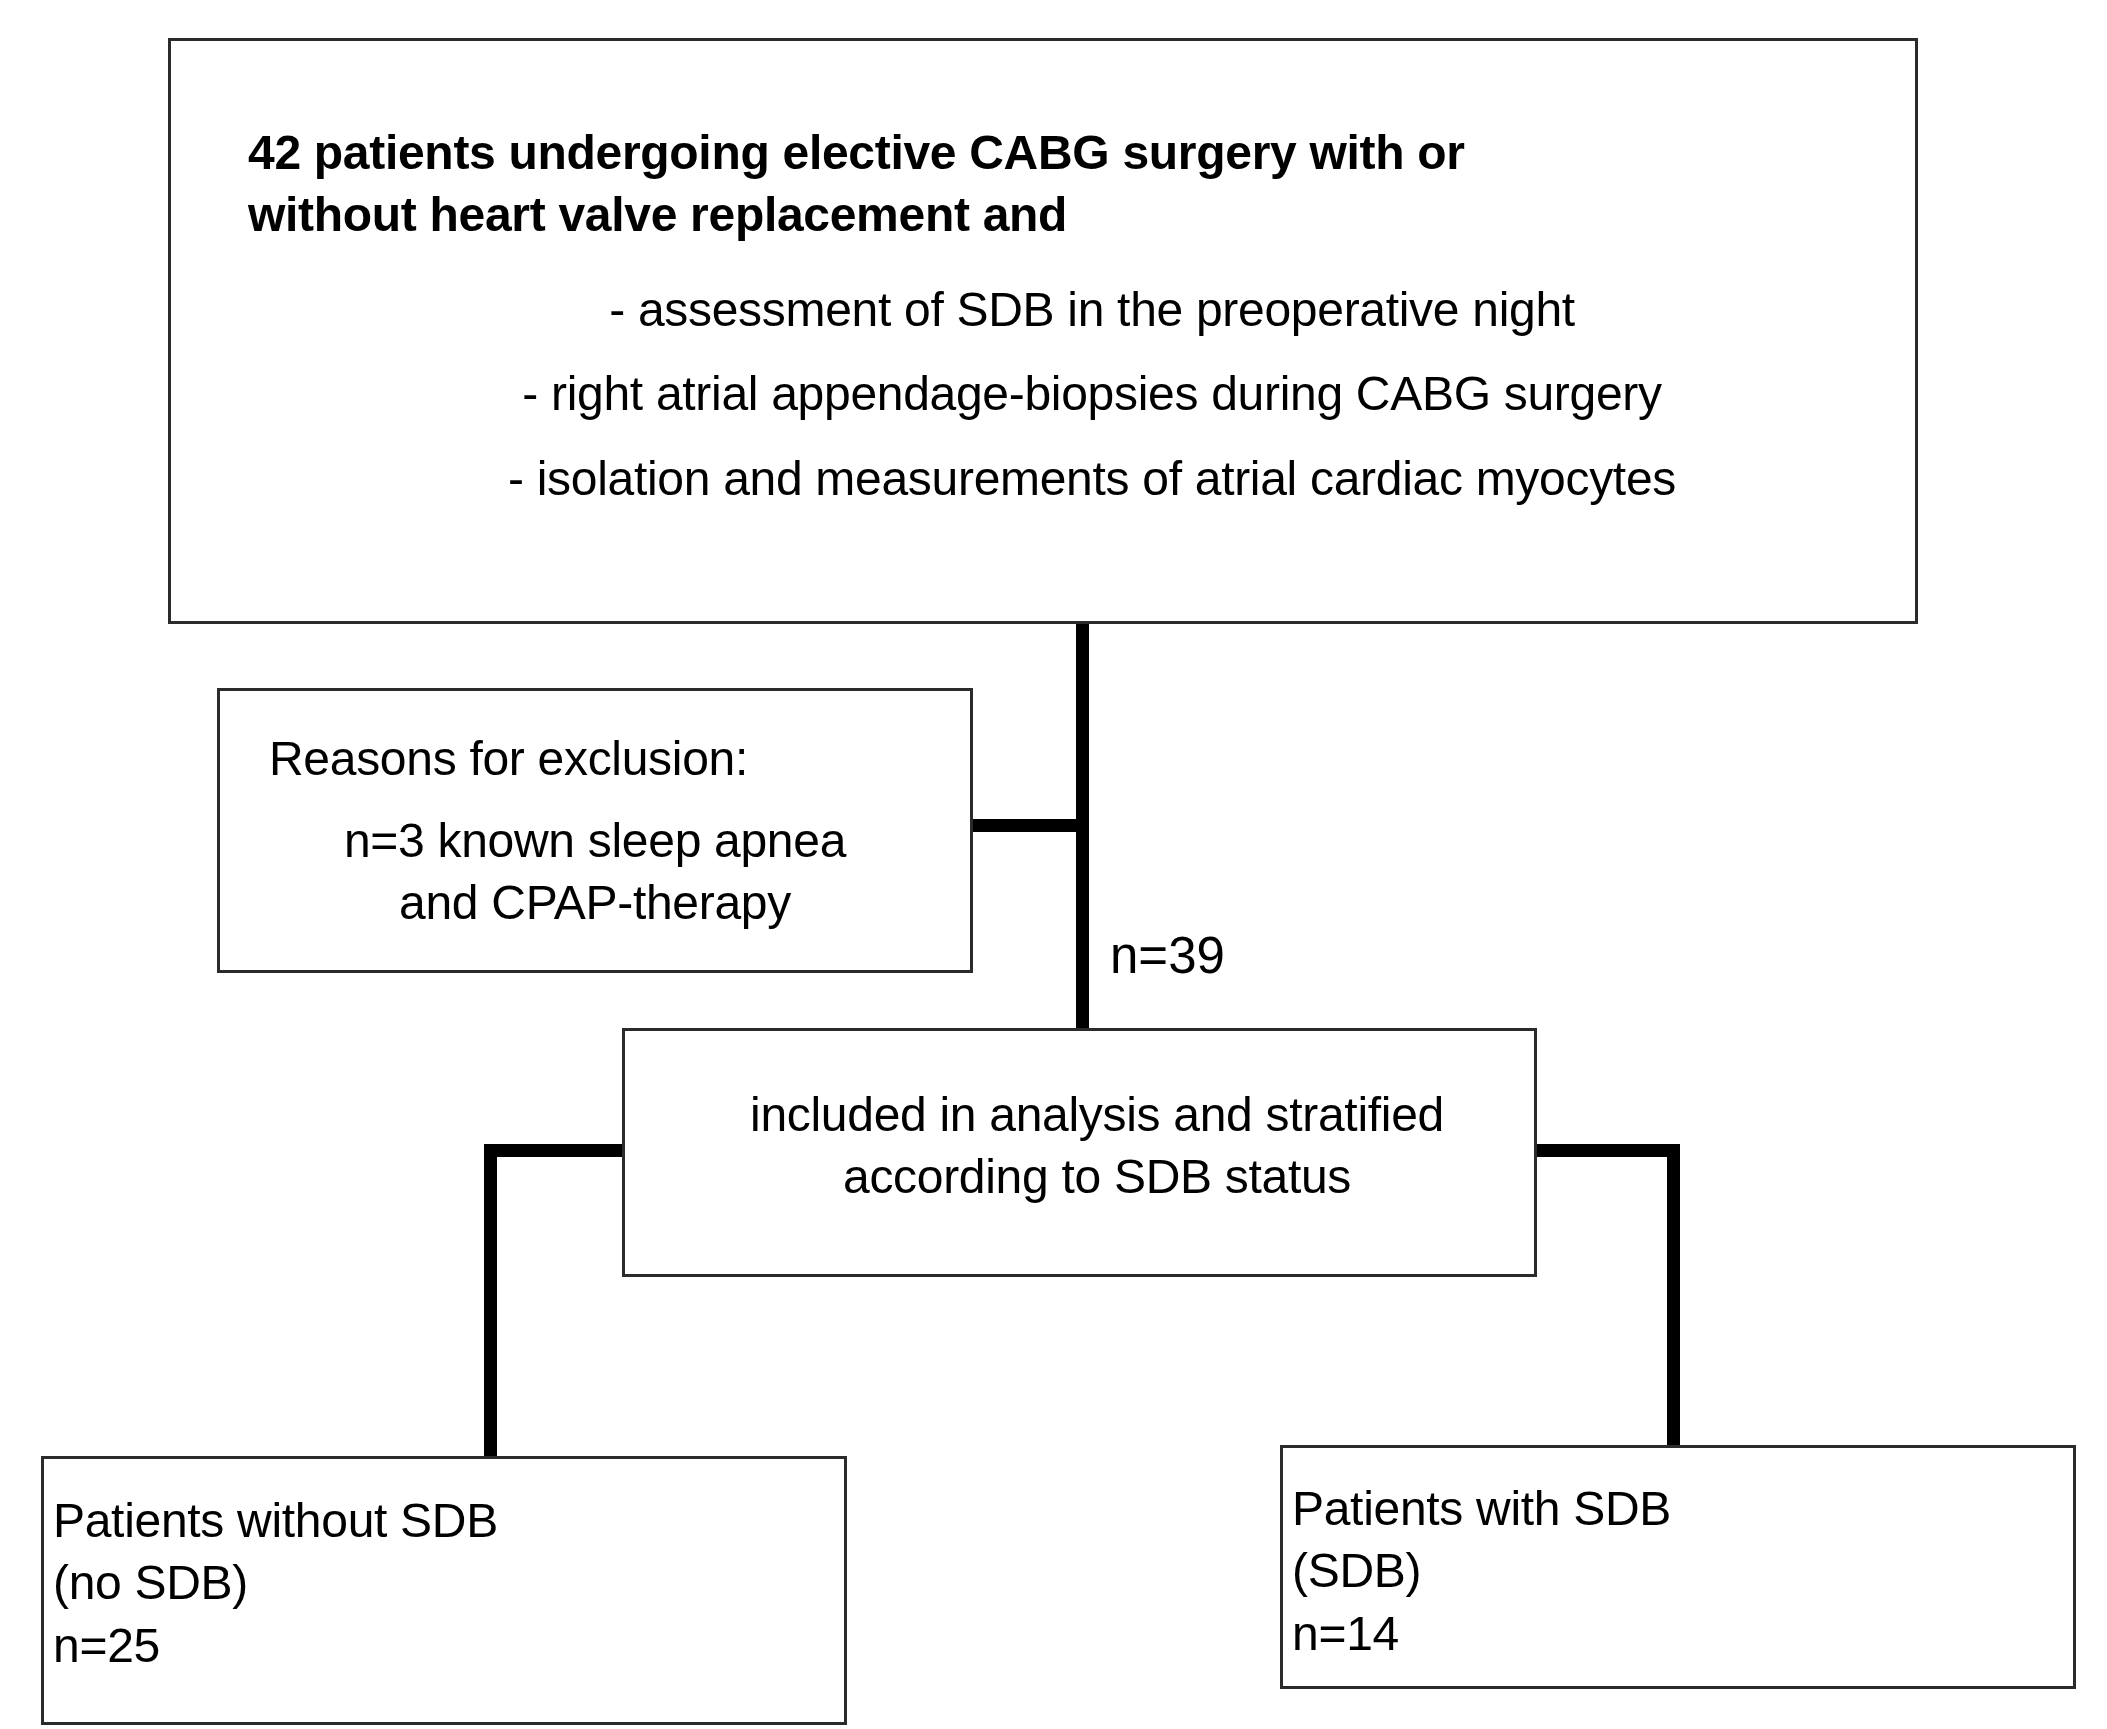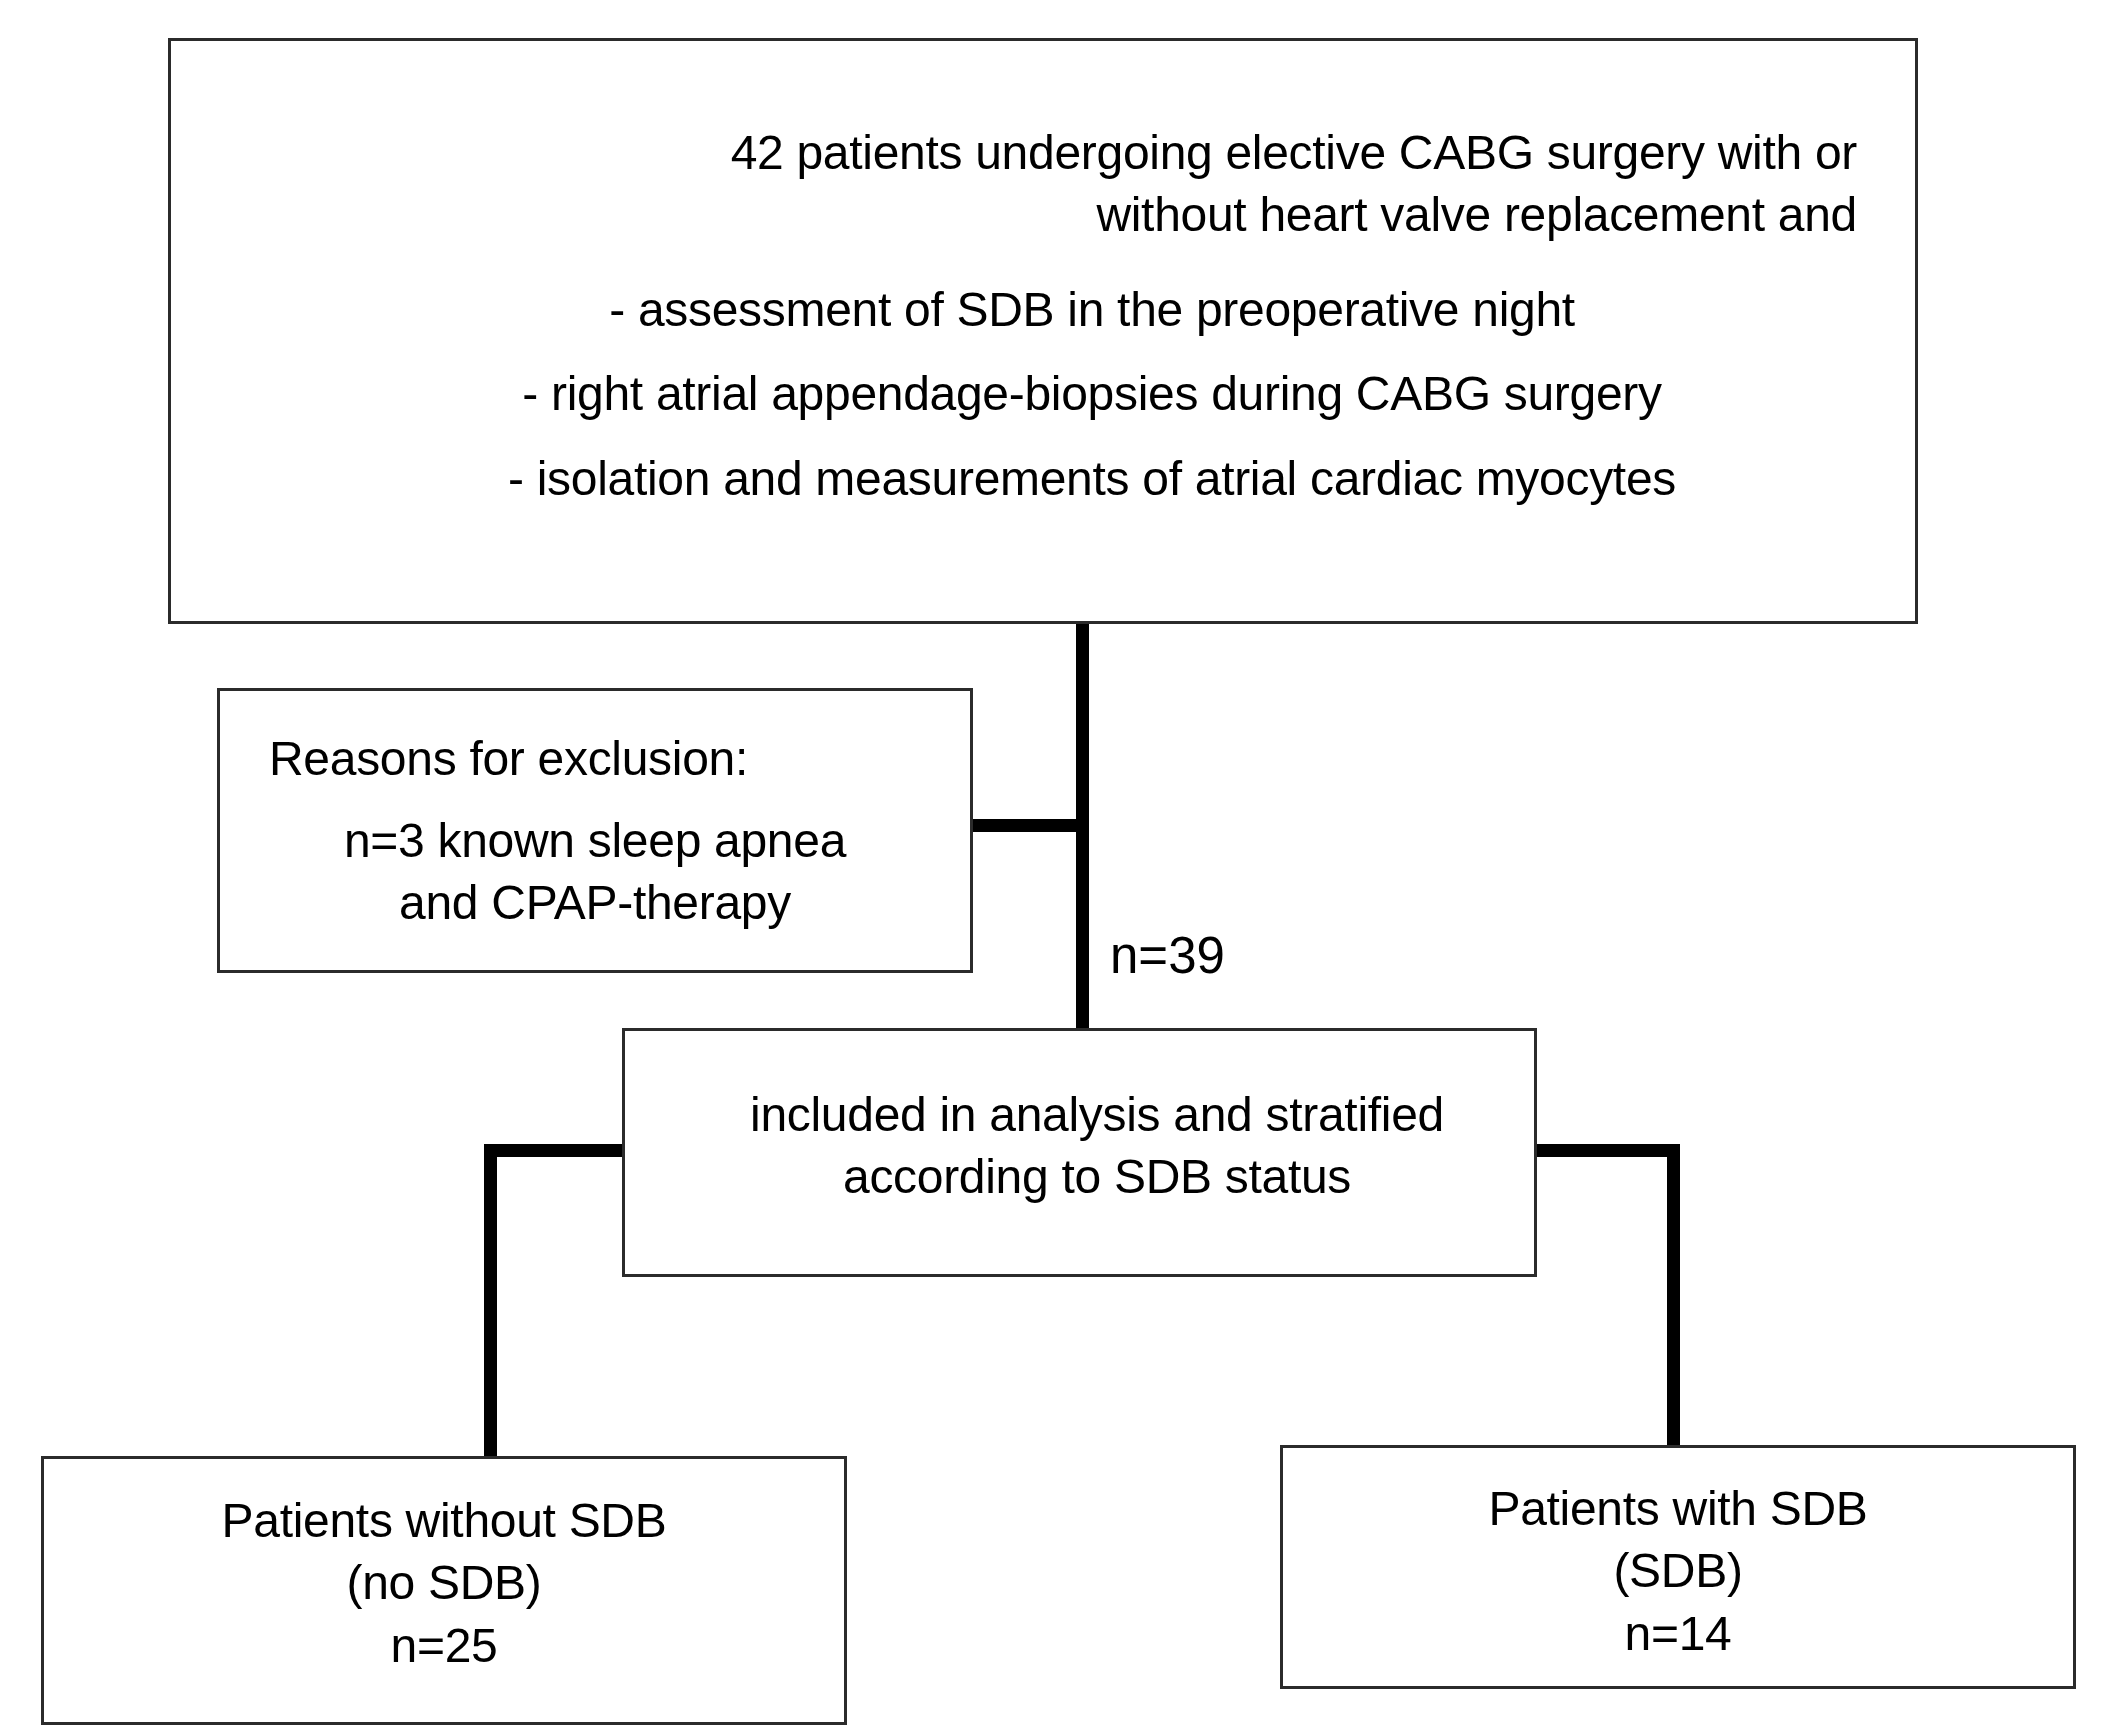--- a/index.html
+++ b/index.html
@@ -48,21 +48,22 @@
   #top-box {
     left: 168px;
     top: 38px;
     width: 1750px;
     height: 586px;
   }
   #top-box .lead {
     top: 81px;
     left: 77px;
     right: 58px;
-    text-align: right;
+    text-align: left;
+    font-weight: bold;
   }
   #top-box .bullets {
     top: 238px;
     left: 77px;
     right: 31px;
     text-align: center;
   }
   #top-box .bullets .bullet {
     margin-bottom: 22px;
     padding-left: 52px;
@@ -128,22 +129,22 @@
   #sdb-box {
     left: 1280px;
     top: 1445px;
     width: 796px;
     height: 244px;
   }
   .group-text {
     top: 31px;
     left: 0;
     right: 0;
-    text-align: center;
-    padding: 0 31px;
+    text-align: left;
+    padding: 0 9px;
   }
   #sdb-box .group-text { top: 30px; }
 
   
   
   #trunk-main {
     left: 1076px;
     top: 620px;
     width: 12.5px;
     height: 410px;

